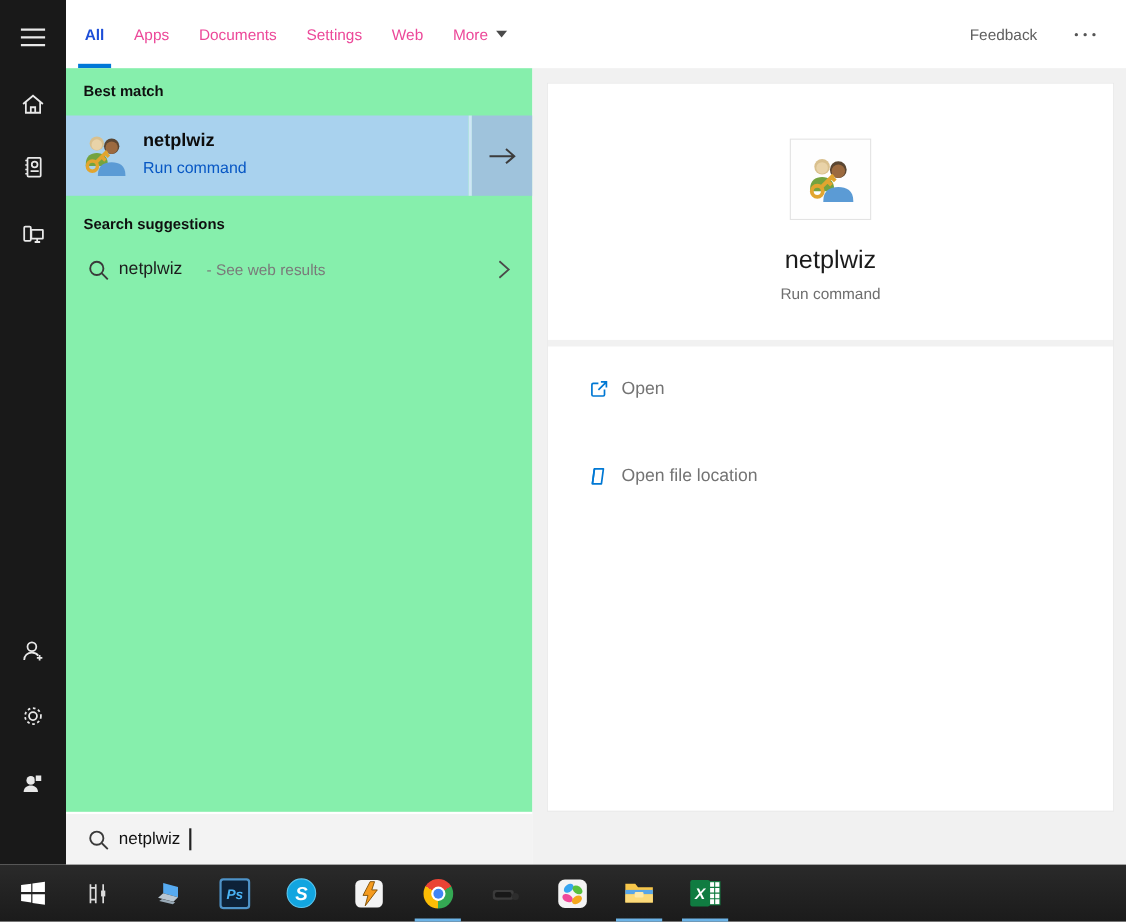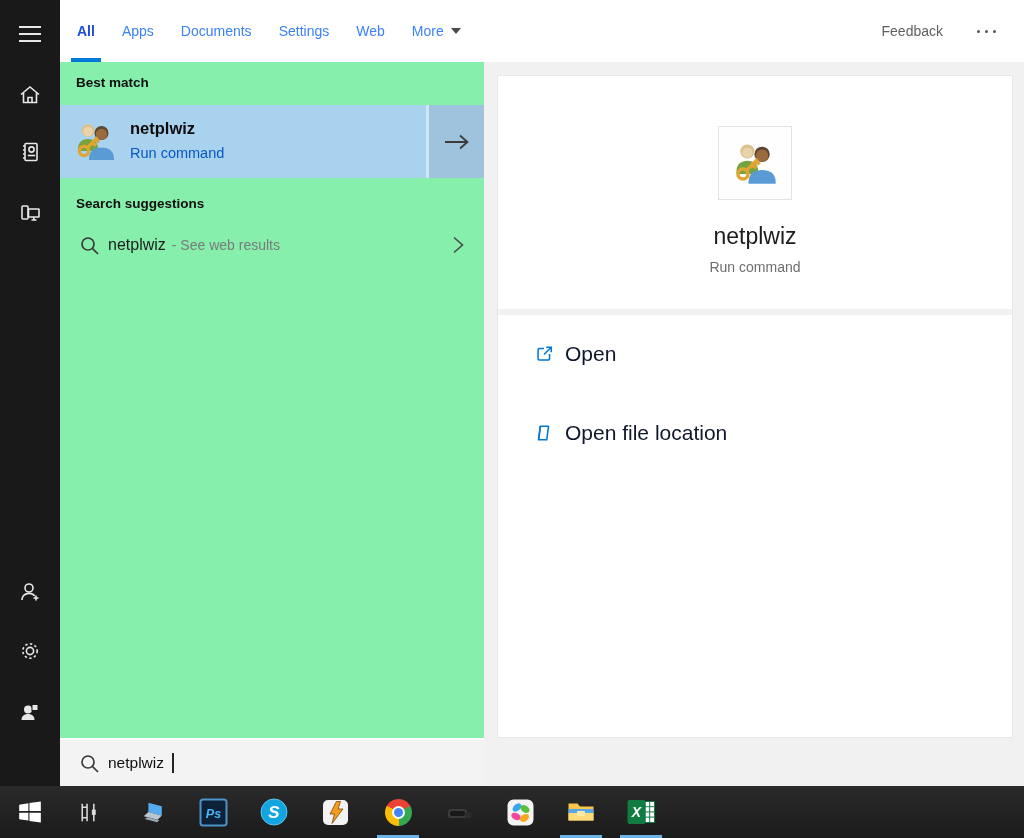--- a/index.html
+++ b/index.html
@@ -7,55 +7,55 @@
   body { font-family:"Liberation Sans", sans-serif; background:#fff; overflow:hidden; }
   .abs { position:absolute; }
   #screen { position:relative; width:1024px; height:838px; background:#fff; }
 
   
   #rail { left:0; top:0; width:60px; height:786px; background:#191919; }
   .rail-btn { position:absolute; left:18px; width:24px; height:24px; cursor:pointer; }
 
   
   #topbar { left:60px; top:0; width:964px; height:62px; background:#fff; display:flex; align-items:center; padding:0 28px 0 17px; }
-  .tab { position:relative; height:62px; display:flex; align-items:center; font-size:14px; color:#3b82f6; margin-right:27px; cursor:pointer; }
+  .tab { position:relative; height:62px; display:flex; align-items:center; font-size:14px; color:#ec4899; margin-right:27px; cursor:pointer; }
   .tab.active { color:#1d4ed8; font-weight:bold; }
   .tab-underline { position:absolute; left:-6px; right:-6px; bottom:0; height:4px; background:#0078d7; }
   .caret-down { width:0; height:0; border-left:5px solid transparent; border-right:5px solid transparent; border-top:6px solid #4a4a4a; margin-left:7px; }
   #feedback { margin-left:auto; font-size:14px; color:#5f5f5f; cursor:pointer; }
   #dots { display:flex; gap:5px; margin-left:34px; cursor:pointer; }
   #dots i { width:3px; height:3px; border-radius:50%; background:#555; }
 
   
   #panel { left:60px; top:62px; width:424px; height:676px; background:#86efac; }
   .section-h { position:absolute; left:16px; font-size:13.5px; font-weight:bold; color:#0f0f0f; }
   #bm-row { left:0; top:43px; width:366px; height:73px; background:#a9d2ee; cursor:pointer; }
   #bm-gap { left:366px; top:43px; width:3px; height:73px; background:#cfe6f6; }
   #bm-expand { left:369px; top:43px; width:55px; height:73px; background:#9fc3dc; display:flex; align-items:center; justify-content:center; cursor:pointer; }
   #bm-title { position:absolute; left:70px; top:14px; font-size:16.5px; font-weight:bold; color:#0c0c0c; }
   #bm-sub { position:absolute; left:70px; top:40px; font-size:14.5px; color:#0757c4; }
   #sugg-row { left:0; top:160px; width:424px; height:46px; display:flex; align-items:center; cursor:pointer; }
   #sugg-row .q { font-size:16px; color:#1c1c1c; margin-left:9px; }
-  #sugg-row .sfx { font-size:14px; color:#7a7a7a; margin-left:6px; }
+  #sugg-row .sfx { font-size:14px; color:#7a7a7a; margin-left:22px; }
 
   
   #searchrow { left:60px; top:740px; width:424px; height:46px; background:#f3f3f3; display:flex; align-items:center; }
   #searchrow input { border:none; outline:none; background:transparent; font-family:"Liberation Sans",sans-serif; font-size:15.5px; color:#111; margin-left:9px; width:300px; }
   #caret { position:absolute; left:112px; top:13px; width:1.5px; height:20px; background:#222; }
 
   
   #right-bg { left:484px; top:62px; width:540px; height:724px; background:#f1f1f1; }
   #card { left:497px; top:75px; width:516px; height:663px; background:#fff; border:1px solid #e8e8e8; }
   #icon-box { left:220px; top:50px; width:74px; height:74px; border:1px solid #e3e3e3; background:#fefefe; display:flex; align-items:center; justify-content:center; }
   #pv-title { left:0; top:147px; width:100%; text-align:center; font-size:23px; color:#1b1b1b; }
   #pv-sub { left:0; top:183px; width:100%; text-align:center; font-size:14px; color:#6e6e6e; }
   #pv-div { left:0; top:233px; width:100%; height:6px; background:#f1f1f1; }
   .action { position:absolute; left:0; width:100%; height:39px; display:flex; align-items:center; cursor:pointer; }
   .action .ic { margin-left:36px; width:20px; height:20px; }
-  .action .lbl { margin-left:11px; font-size:21px; color:#0f172a; }
+  .action .lbl { margin-left:11px; font-size:16px; color:#737373; }
 
   
   #taskbar { left:0; top:786px; width:1024px; height:52px; background:linear-gradient(#2a2a2a,#1b1b1b);font-style:italic; }
   .tb { position:absolute; top:11px; width:30px; height:30px; display:flex; align-items:center; justify-content:center; cursor:pointer; }
   .run-ind { position:absolute; bottom:0; height:3px; width:42px; background:#6cb3e6; }
   .chrome { width:27px; height:27px; border-radius:50%; background:conic-gradient(from -60deg,#ea4335 0 120deg,#34a853 0 240deg,#fbbc05 0 360deg); position:relative; }
   .chrome::before { content:""; position:absolute; inset:7px; background:#fff; border-radius:50%; }
   .chrome::after { content:""; position:absolute; inset:9px; background:#4285f4; border-radius:50%; }
 </style>
 </head>

